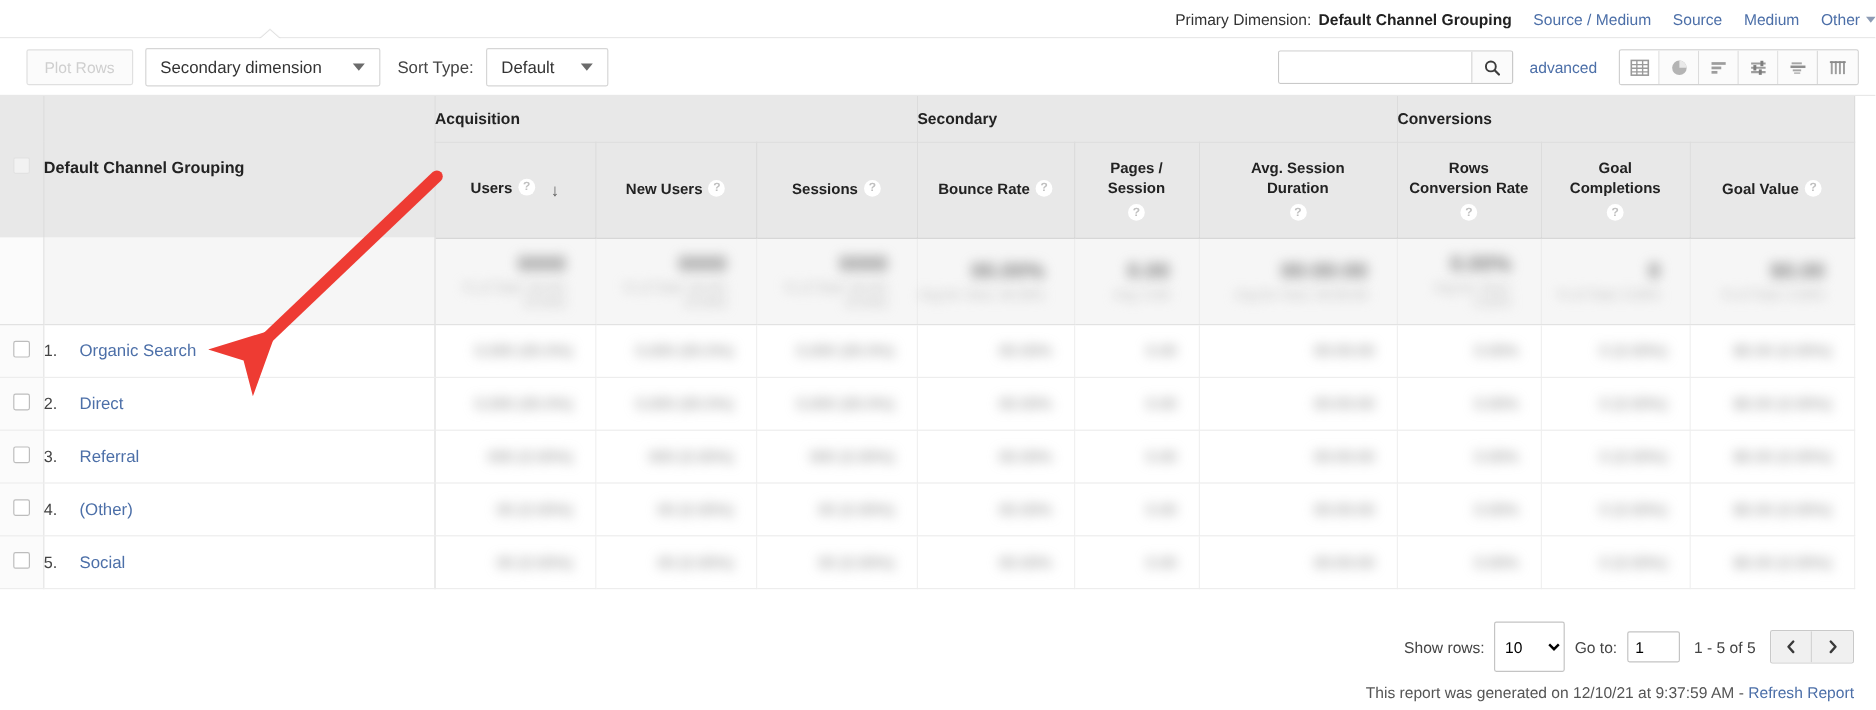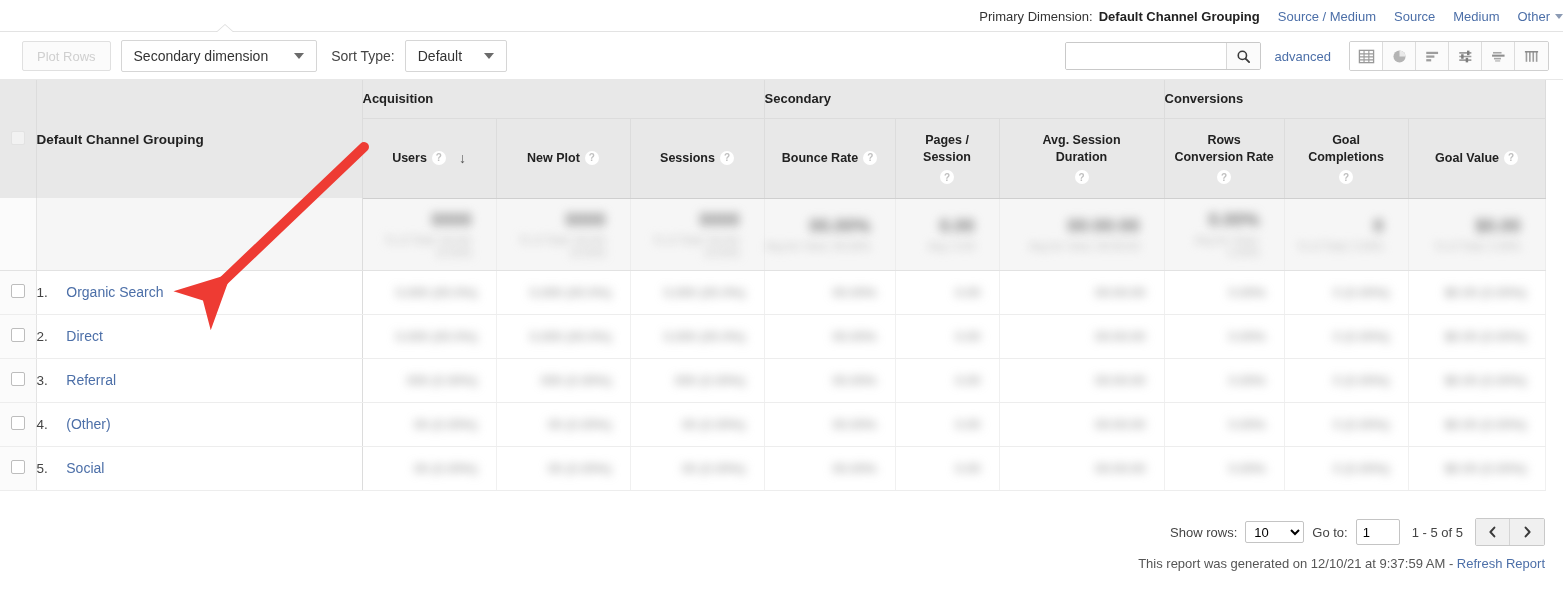--- a/index.html
+++ b/index.html
@@ -122,21 +122,21 @@
     border-right:1px solid #dcdcdc;
     padding:0 6px;
   }
   th.cb-col { width:36px; background:#e8e8e8; border-right:1px solid #dcdcdc; border-bottom:none; text-align:center;}
   th.dim-col {
     width:326px; background:#e8e8e8;
     font-size:13.5px; font-weight:bold; color:#222;
     text-align:left; padding-left:32px; vertical-align:middle;
     border-right:1px solid #dcdcdc; border-bottom:none;
   }
-  .metric-head-inner { display:inline-flex; align-items:center; justify-content:center; gap:5px; flex-wrap:wrap; line-height:1.35;}
+  .metric-head-inner { display:inline-flex; align-items:flex-start; justify-content:center; gap:5px; flex-wrap:wrap; line-height:1.35;}
   .qmark {
     display:inline-flex; align-items:center; justify-content:center;
     width:14px;height:14px;border-radius:50%;
     background:#ffffff; color:#c0c0c0; font-size:10px; font-weight:bold;
     border:0; flex:none;
   }
   .sort-arrow { margin-left:8px; color:#555; font-size:14px; }
 
   .totals-row td {
     height:72px; background:#f6f6f6;
@@ -172,21 +172,21 @@
   .blur.sub { font-size:11px; color:#bcbcbc; font-weight:normal; padding-right:24px;}
   .tot-cell-inner { display:flex; flex-direction:column; justify-content:center; height:100%; gap:3px; }
 
   
   .footer {
     position:absolute; right:18px; top:518px;
     display:flex; flex-direction:column; align-items:flex-end; gap:10px;
   }
   .pager { display:flex; align-items:center; gap:8px; font-size:13px; color:#444; }
   .pager select {
-    height:22px; font-size:13px; border:1px solid #c4c4c4; border-radius:2px;
+    height:42px; font-size:13px; border:1px solid #c4c4c4; border-radius:2px;
     background:#fff; padding:0 4px; font-family:"Liberation Sans",sans-serif;
   }
   .pager input.goto {
     width:44px; height:26px; font-size:13px; border:1px solid #c4c4c4; border-radius:2px;
     padding:0 6px; text-align:left; font-family:"Liberation Sans",sans-serif;
   }
   .range { margin:0 4px; }
   .navgrp { display:flex; border:1px solid #c9c9c9; border-radius:2px; overflow:hidden; }
   .navbtn {
     width:34px;height:26px; background:#f0f0f0; display:flex; align-items:center; justify-content:center;
@@ -328,21 +328,21 @@
         <tr class="metric-row">
           <th>
             <span class="metric-head-inner">
               <span>Users</span>
               <span class="qmark">?</span>
               <span class="sort-arrow">↓</span>
             </span>
           </th>
           <th>
             <span class="metric-head-inner">
-              <span>New Plot</span>
+              <span>New Users</span>
               <span class="qmark">?</span>
             </span>
           </th>
           <th>
             <span class="metric-head-inner">
               <span>Sessions</span>
               <span class="qmark">?</span>
             </span>
           </th>
           <th>

